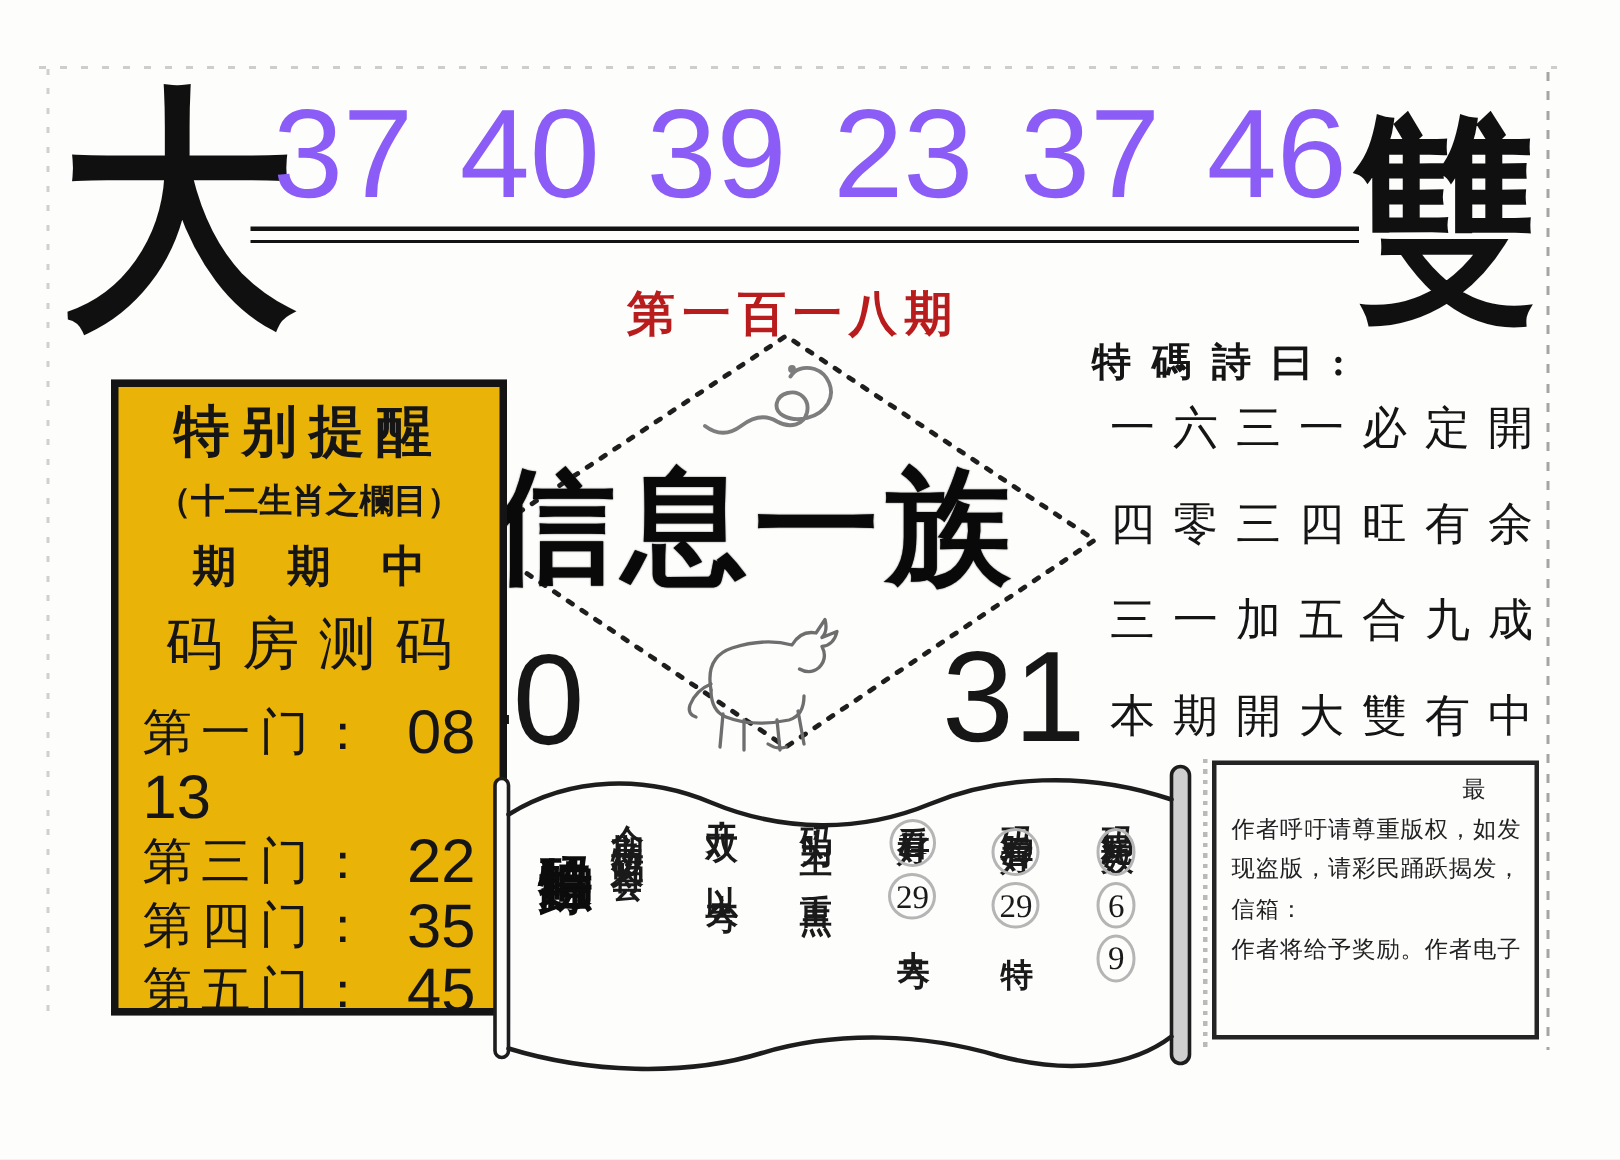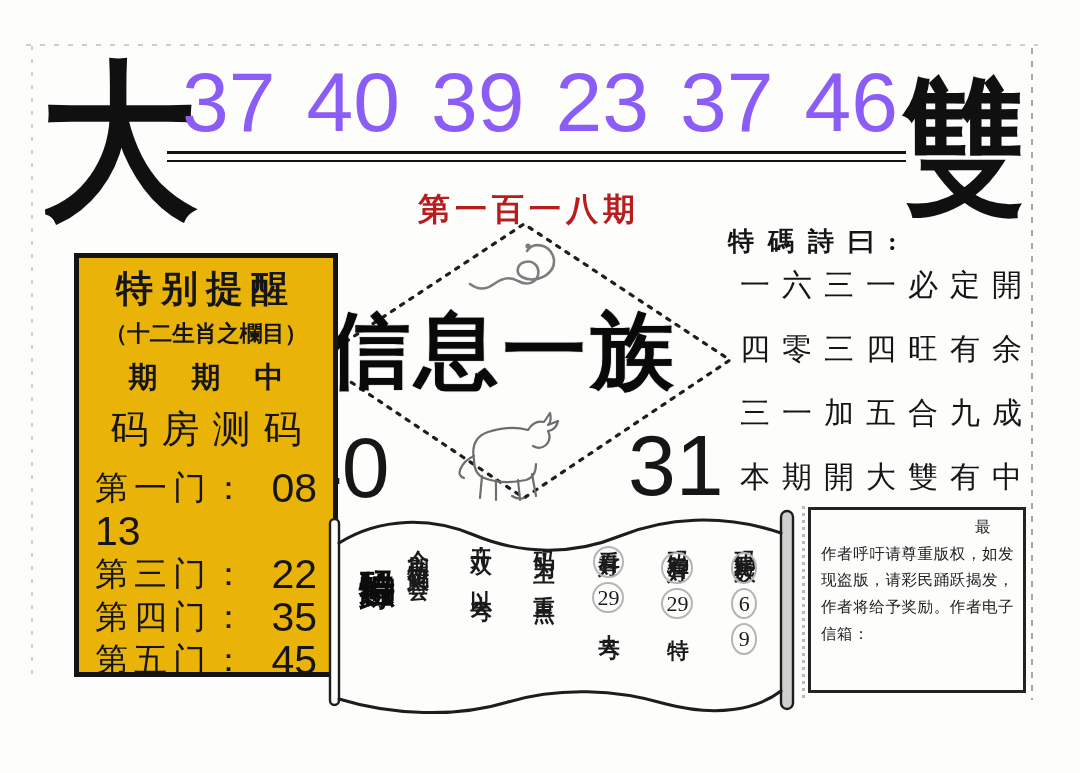--- a/index.html
+++ b/index.html
@@ -223,17 +223,17 @@
       <div class="vcol"><span>码为主，重点</span></div>
       <div class="vcol"><span>看好</span><span class="circle-num">11</span><span class="circle-num">29</span><span>大号</span></div>
       <div class="vcol"><span>码看好</span><span class="circle-num">40</span><span class="circle-num">29</span><span>特</span></div>
       <div class="vcol"><span>码尾数</span><span class="circle-num">2</span><span class="circle-num">6</span><span class="circle-num">9</span></div>
     </div>
 
   <div class="notice-box">
       <div class="notice-line first">最</div>
       <div class="notice-line">作者呼吁请尊重版权，如发</div>
       <div class="notice-line">现盗版，请彩民踊跃揭发，</div>
+      <div class="notice-line">信箱：</div>
       <div class="notice-line">作者将给予奖励。作者电子</div>
-      <div class="notice-line">信箱：</div>
     </div>
 
 </div>
 
 </body></html>

